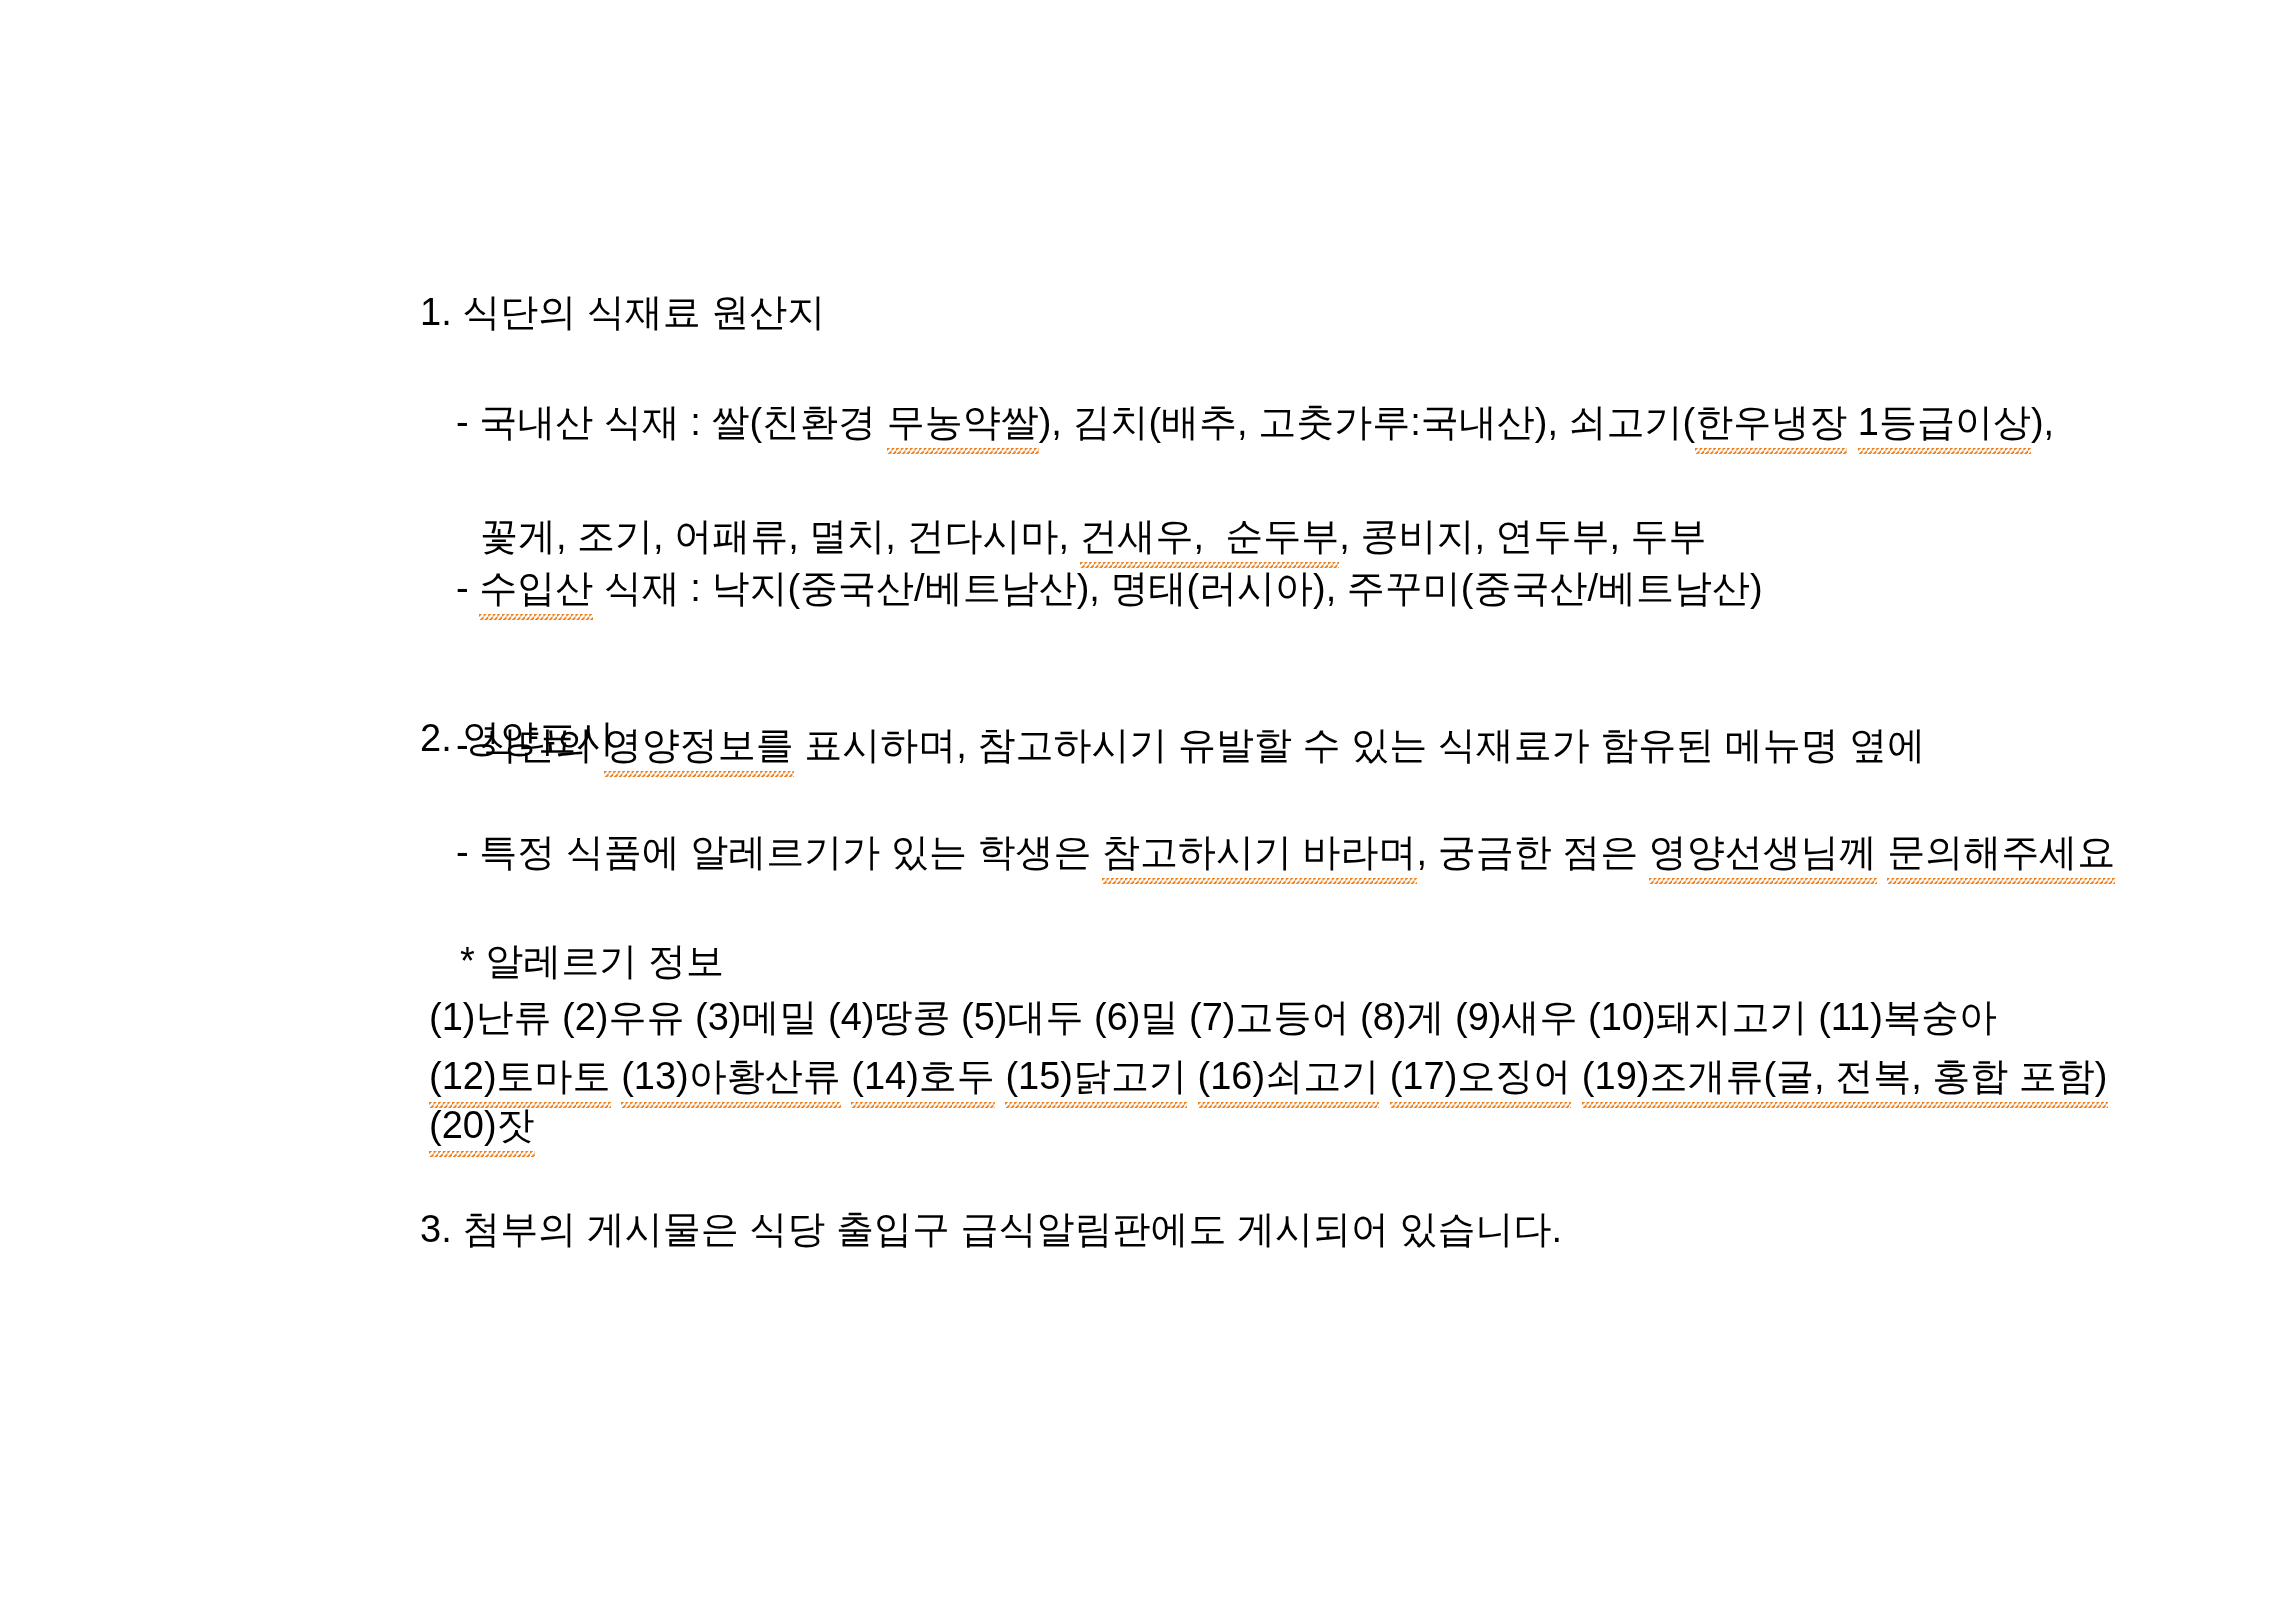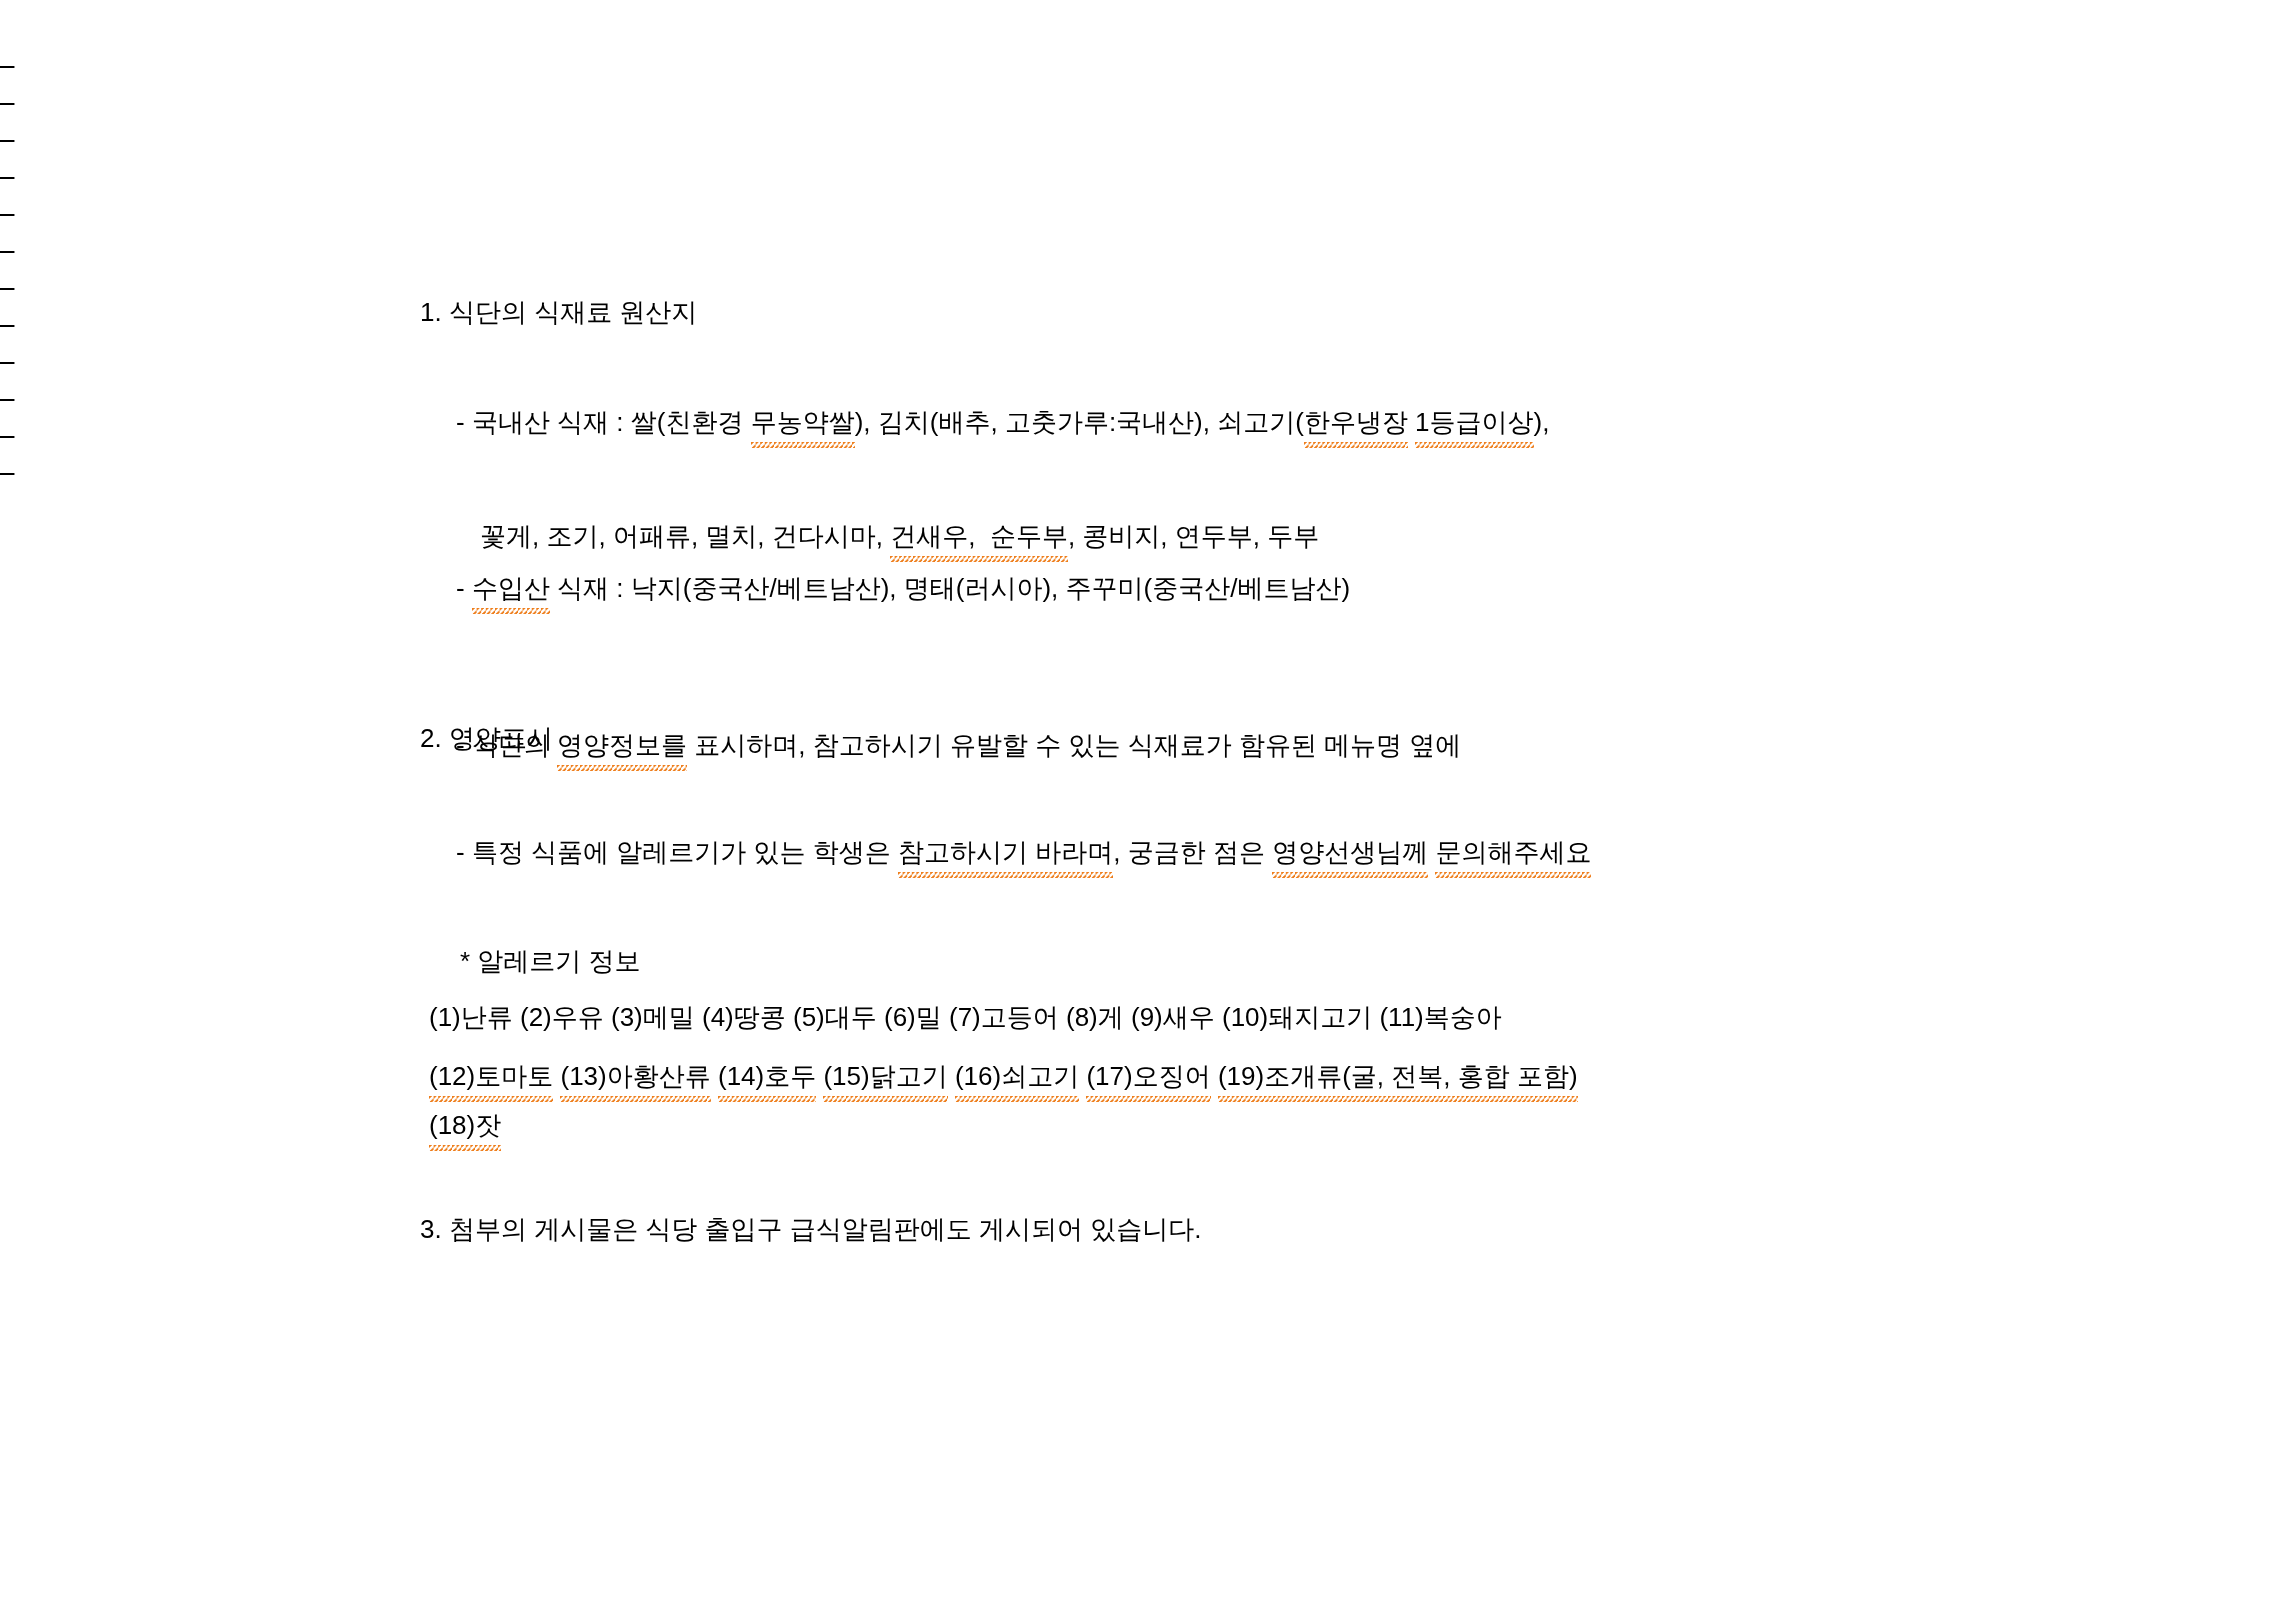--- a/index.html
+++ b/index.html
@@ -7,25 +7,24 @@
     padding: 0;
     background: #ffffff;
   }
   .page {
     position: relative;
     width: 1907px;
     height: 1620px;
     background: var(--page-bg, #ffffff);
     font-family: "Liberation Sans", sans-serif;
     color: var(--text-color, #000000);
-    font-size: 26px;
+    font-size: 38px;
     line-height: 37px;
     letter-spacing: 0px;
     white-space: pre;
-    text-decoration: underline;
   }
   .line {
     position: absolute;
   }
   
   .squiggle {
     padding-bottom: 11px;
     background-image: repeating-linear-gradient(
       135deg,
       var(--sq-color, #ee7d1a) 0px,
@@ -60,16 +59,16 @@
   <div class="line pos-l1"><span>1. 식단의 식재료 원산지</span></div>
   <div class="line pos-l2"><span>- 국내산 식재 : 쌀(친환경 </span><span class="squiggle">무농약쌀</span><span>), 김치(배추, 고춧가루:국내산), 쇠고기(</span><span class="squiggle">한우냉장</span><span> </span><span class="squiggle">1등급이상</span><span>),</span></div>
   <div class="line pos-l4"><span>꽃게, 조기, 어패류, 멸치, 건다시마, </span><span class="squiggle">건새우,  순두부</span><span>, 콩비지, 연두부, 두부</span></div>
   <div class="line pos-l5"><span>- </span><span class="squiggle">수입산</span><span> 식재 : 낙지(중국산/베트남산), 명태(러시아), 주꾸미(중국산/베트남산)</span></div>
   <div class="line pos-l6"><span>2. 영양표시</span></div>
   <div class="line pos-l7"><span>- 식단의 </span><span class="squiggle">영양정보를</span><span> 표시하며, 참고하시기 유발할 수 있는 식재료가 함유된 메뉴명 옆에</span></div>
   <div class="line pos-l9"><span>- 특정 식품에 알레르기가 있는 학생은 </span><span class="squiggle">참고하시기 바라며</span><span>, 궁금한 점은 </span><span class="squiggle">영양선생님께</span><span> </span><span class="squiggle">문의해주세요</span></div>
   <div class="line pos-l10"><span>* 알레르기 정보</span></div>
   <div class="line pos-l11"><span>(1)난류 (2)우유 (3)메밀 (4)땅콩 (5)대두 (6)밀 (7)고등어 (8)게 (9)새우 (10)돼지고기 (11)복숭아</span></div>
   <div class="line pos-l12"><span class="squiggle">(12)토마토</span><span> </span><span class="squiggle">(13)아황산류</span><span> </span><span class="squiggle">(14)호두</span><span> </span><span class="squiggle">(15)닭고기</span><span> </span><span class="squiggle">(16)쇠고기</span><span> </span><span class="squiggle">(17)오징어</span><span> </span><span class="squiggle">(19)조개류(굴, 전복, 홍합 포함)</span></div>
-  <div class="line pos-l13"><span class="squiggle">(18)잣</span></div>
+  <div class="line pos-l13"><span class="squiggle">(20)잣</span></div>
   <div class="line pos-l14"><span>3. 첨부의 게시물은 식당 출입구 급식알림판에도 게시되어 있습니다.</span></div>
 </div>
 
 
 </body></html>

